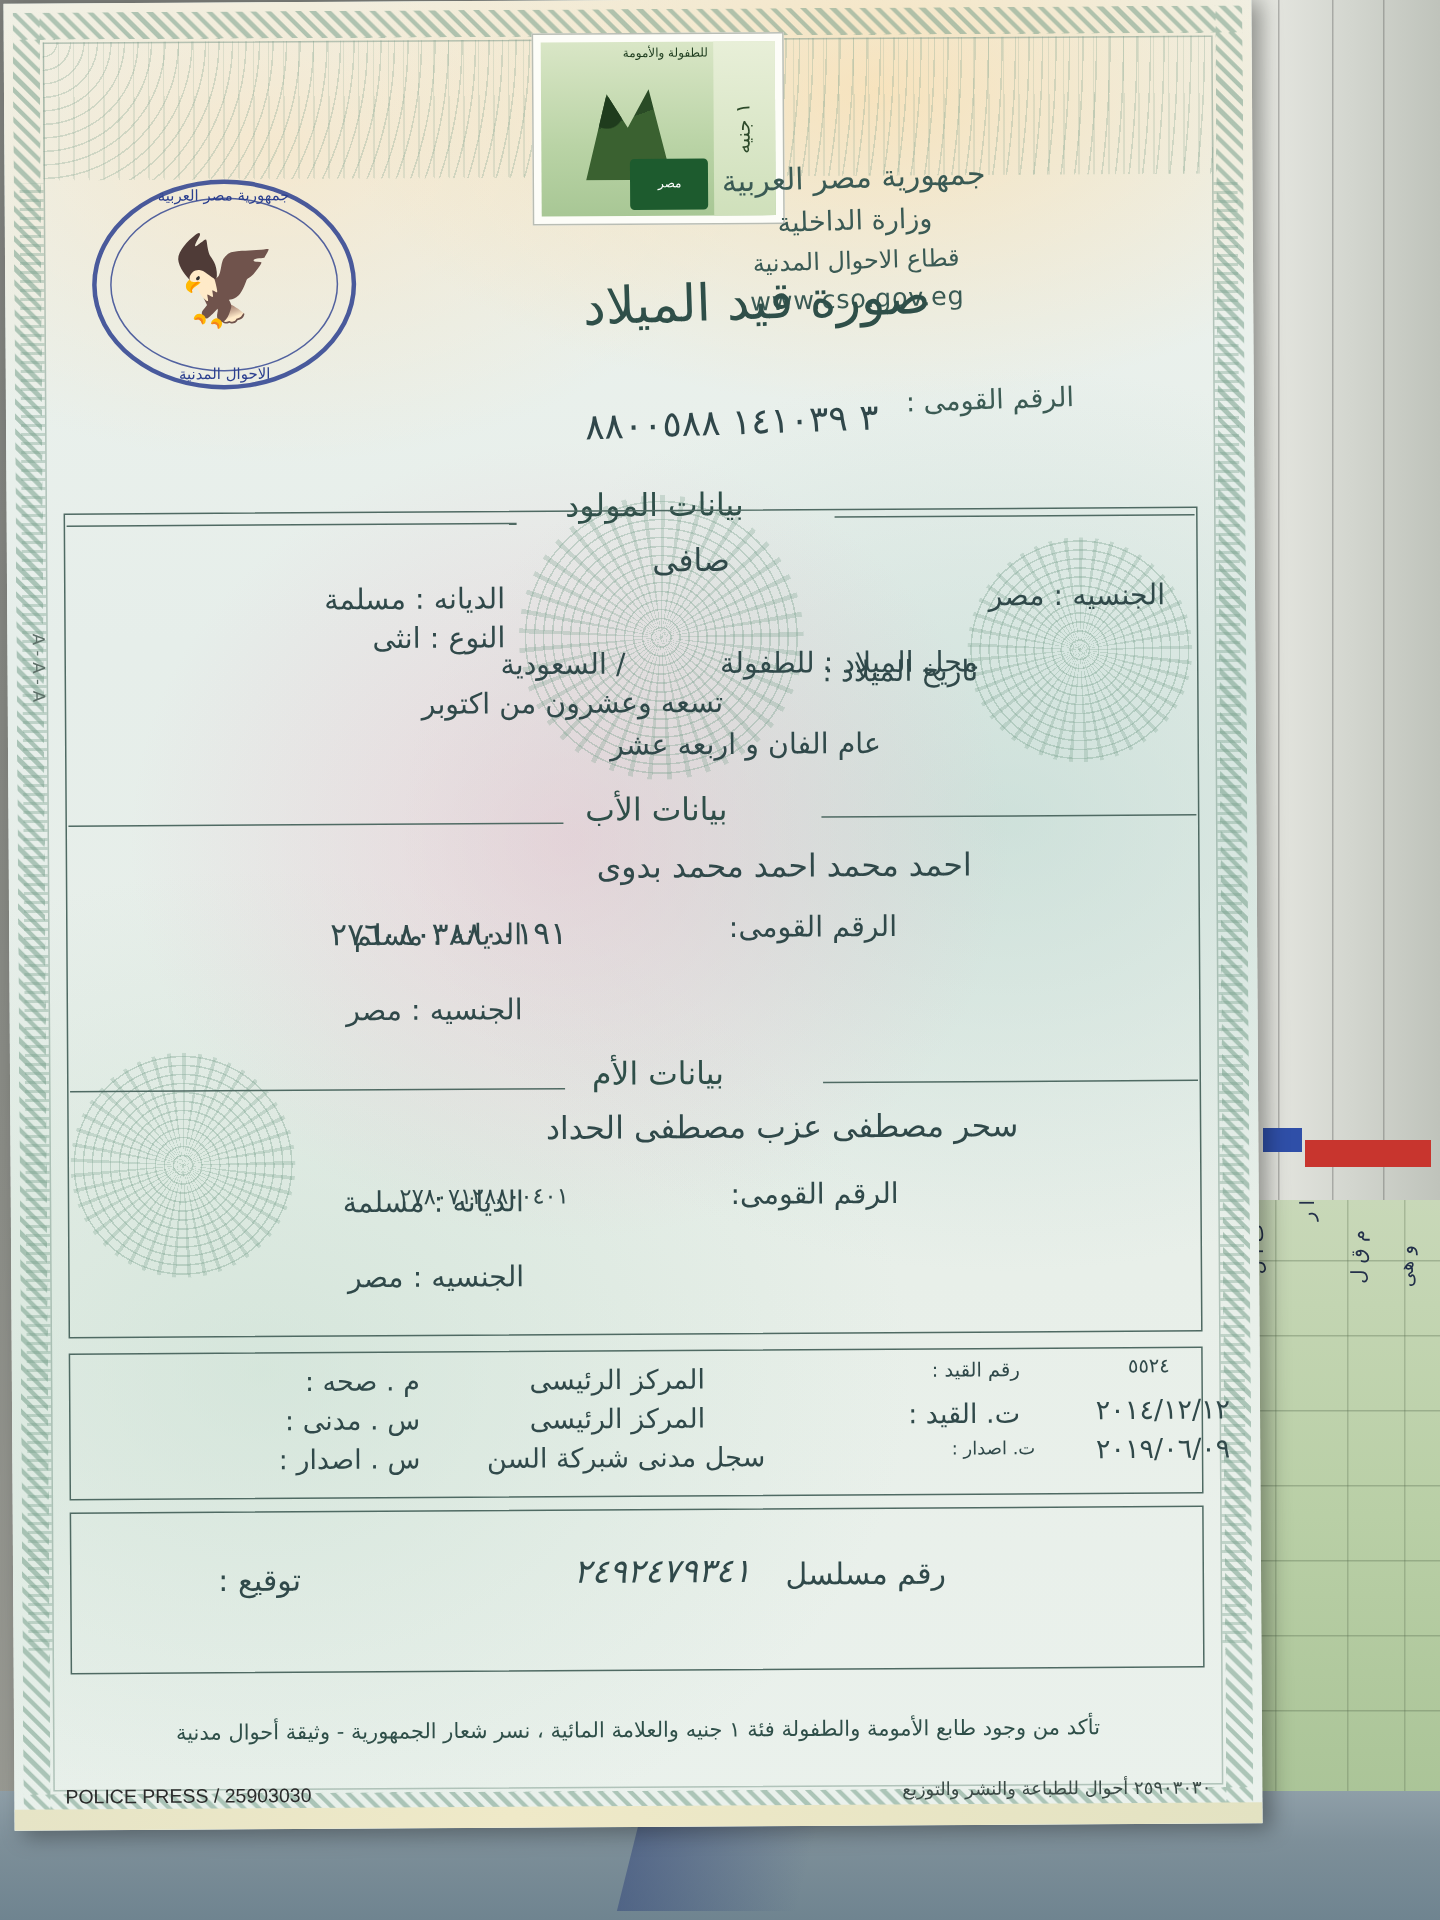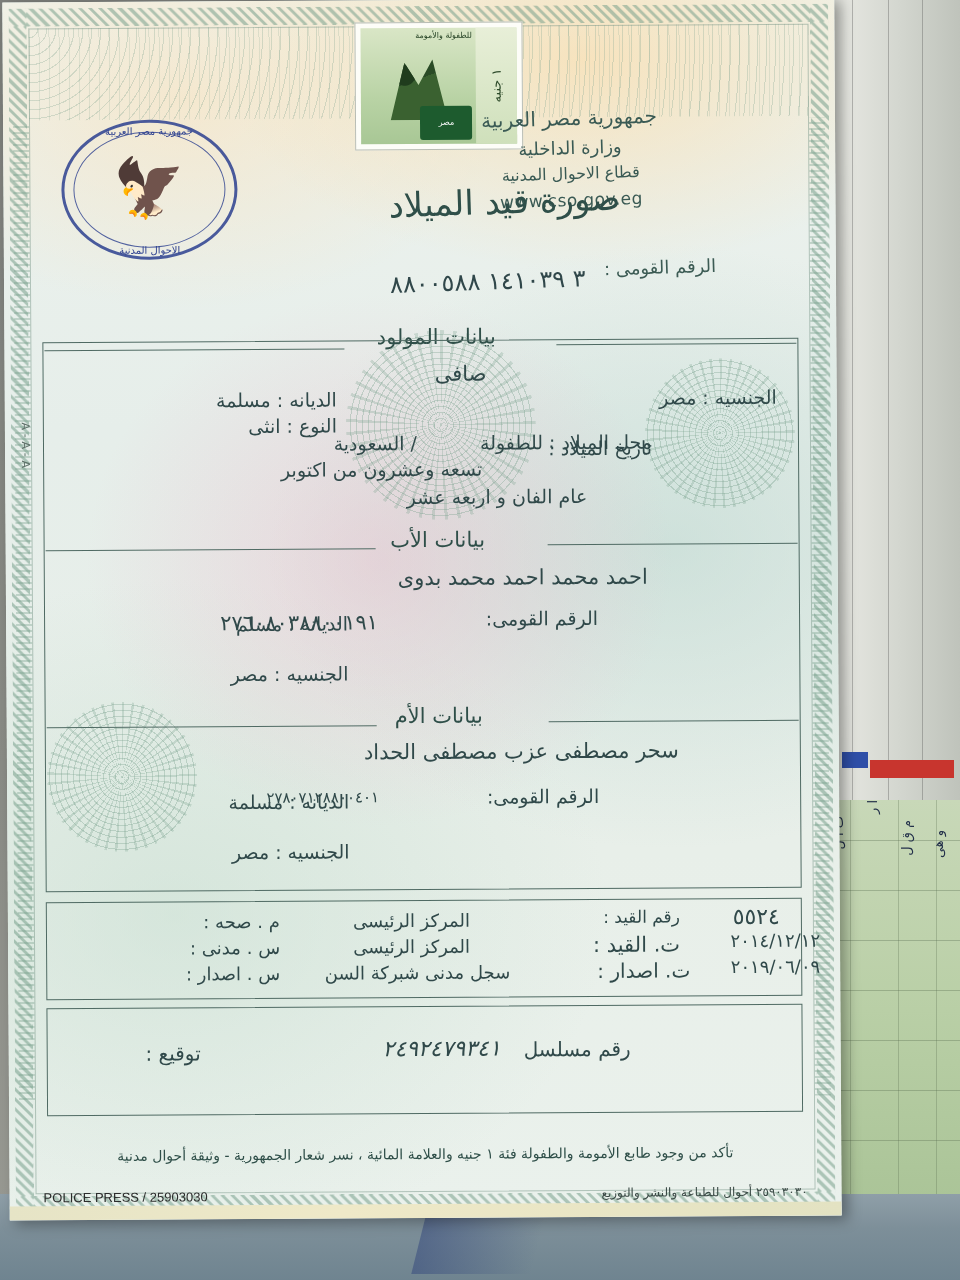--- a/index.html
+++ b/index.html
@@ -380,31 +380,31 @@
   <div class="fld lbl" style="right:240px; top:786px;">الرقم القومى:</div>
   <div class="fld val" style="right:460px; top:788px; font-size:15px; letter-spacing:1px;">٢٧٨٠٧١٢٨٨٠٠٤٠١</div>
   <div class="fld lbl" style="right:490px; top:840px;">الجنسيه : مصر</div>
 
   <div class="box" style="left:38px; top:340px; width:756px; height:550px;"></div>
 
   <div class="box" style="left:38px; top:900px; width:756px; height:98px;"></div>
 
   <div class="fld lbl" style="right:560px; top:910px; font-size:18px;">م . صحه :</div>
   <div class="fld lbl" style="right:370px; top:910px; font-size:18px;">المركز الرئيسى</div>
-  <div class="fld lbl" style="right:160px; top:908px; font-size:17px;">رقم القيد :</div>
-  <div class="fld lbl" style="right:60px;  top:906px; font-size:22px;">٥٥٢٤</div>
+  <div class="fld lbl" style="right:160px; top:908px; font-size:13px;">رقم القيد :</div>
+  <div class="fld lbl" style="right:60px;  top:906px; font-size:13px;">٥٥٢٤</div>
 
   <div class="fld lbl" style="right:560px; top:936px; font-size:18px;">س . مدنى :</div>
   <div class="fld lbl" style="right:370px; top:936px; font-size:18px;">المركز الرئيسى</div>
-  <div class="fld lbl" style="right:160px; top:934px; font-size:21px;">ت. القيد :</div>
+  <div class="fld lbl" style="right:160px; top:934px; font-size:18px;">ت. القيد :</div>
   <div class="fld lbl" style="right:20px;  top:932px; font-size:18px; direction:ltr;">٢٠١٤/١٢/١٢</div>
 
   <div class="fld lbl" style="right:560px; top:962px; font-size:18px;">س . اصدار :</div>
   <div class="fld lbl" style="right:330px; top:962px; font-size:18px;">سجل مدنى شبركة السن</div>
-  <div class="fld lbl" style="right:150px; top:960px; font-size:20px;">ت. اصدار :</div>
+  <div class="fld lbl" style="right:150px; top:960px; font-size:12px;">ت. اصدار :</div>
   <div class="fld lbl" style="right:20px;  top:958px; font-size:18px; direction:ltr;">٢٠١٩/٠٦/٠٩</div>
 
   <div class="box" style="left:38px; top:1006px; width:756px; height:108px;"></div>
   <div class="fld lbl" style="right:210px; top:1038px; font-size:20px;">رقم مسلسل</div>
   <div class="fld val" style="right:340px; top:1036px; font-size:22px; letter-spacing:2px;font-style:italic;">٢٤٩٢٤٧٩٣٤١</div>
   <div class="fld lbl" style="right:640px; top:1040px; font-size:20px;">توقيع :</div>
 
   <div class="footer-note">تأكد من وجود طابع الأمومة والطفولة فئة ١ جنيه والعلامة المائية ، نسر شعار الجمهورية - وثيقة أحوال مدنية</div>
   <div class="footer-left">POLICE PRESS / 25903030</div>
   <div class="footer-right">

